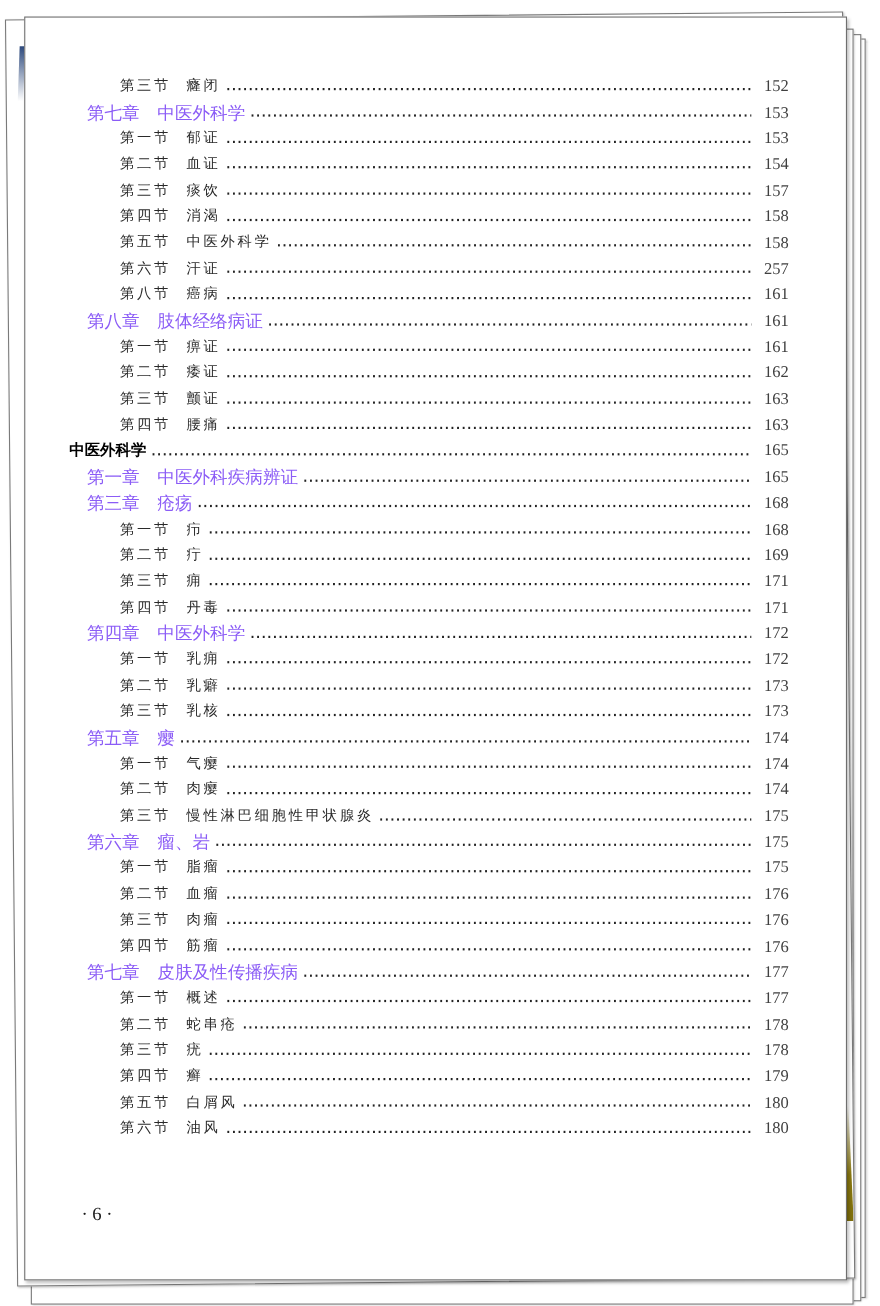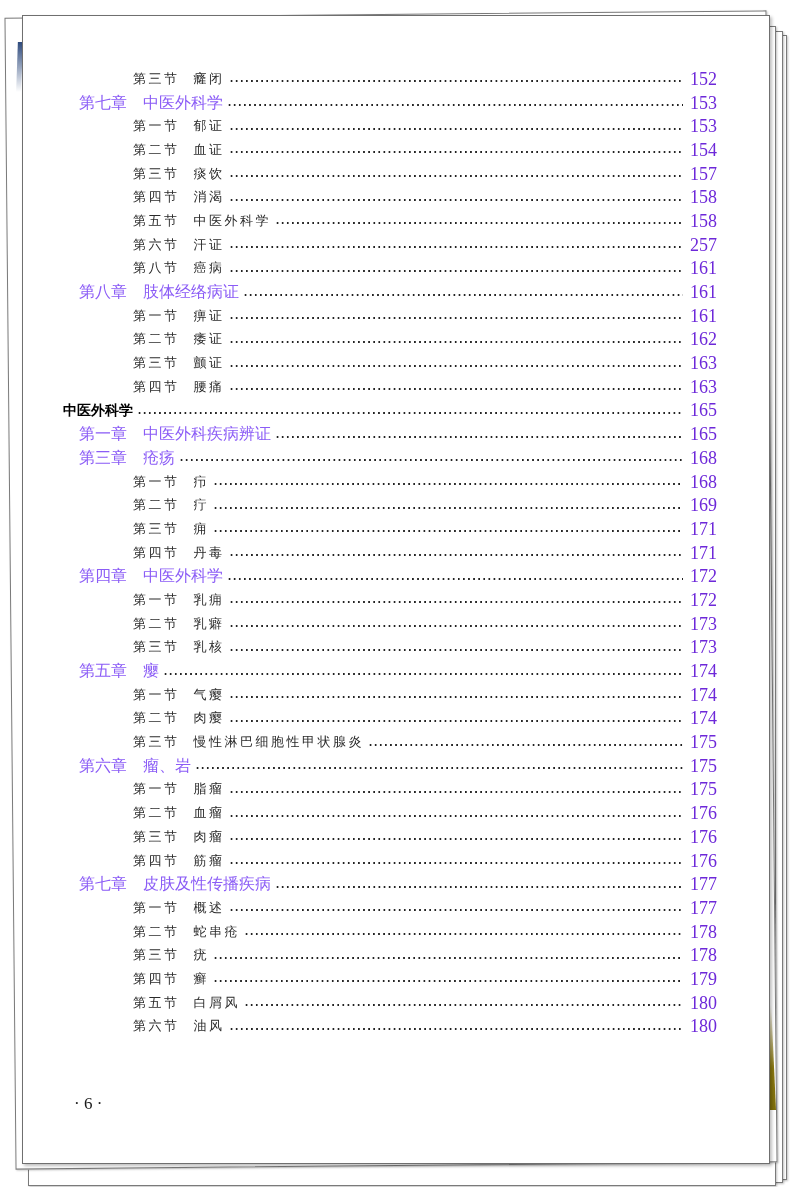--- a/index.html
+++ b/index.html
@@ -81,28 +81,28 @@
       margin: 0 6px 0 4px;
       align-self: center;
       margin-top: 5px;
       background-image: radial-gradient(circle, #222 0.9px, transparent 1.1px);
       background-size: 5.1px 2px;
       background-repeat: repeat-x;
       background-position: left center;
     }
     .toc-row .page-no {
       font-family: "Liberation Serif", "DejaVu Serif", serif;
-      font-size: 18px;
+      font-size: 15px;
       width: 28px;
       text-align: right;
-      color: #6d28d9;
+      color: #404040;
     }
     .toc-row.part { padding-left: 40px; justify-content: center; }
     .toc-row.chapter { padding-left: 56px; }
-    .toc-row.section { padding-left: 110px; }
+    .toc-row.section { padding-left: 86px; }
     .toc-row.part .title {
       font-family: "DejaVu Sans", "Liberation Sans", sans-serif;
       font-weight: bold;
       font-size: 14px;
       color: #000;
     }
     .toc-row.chapter .num,
     .toc-row.chapter .title {
       font-size: 16px;
       color: #8b5cf6;

